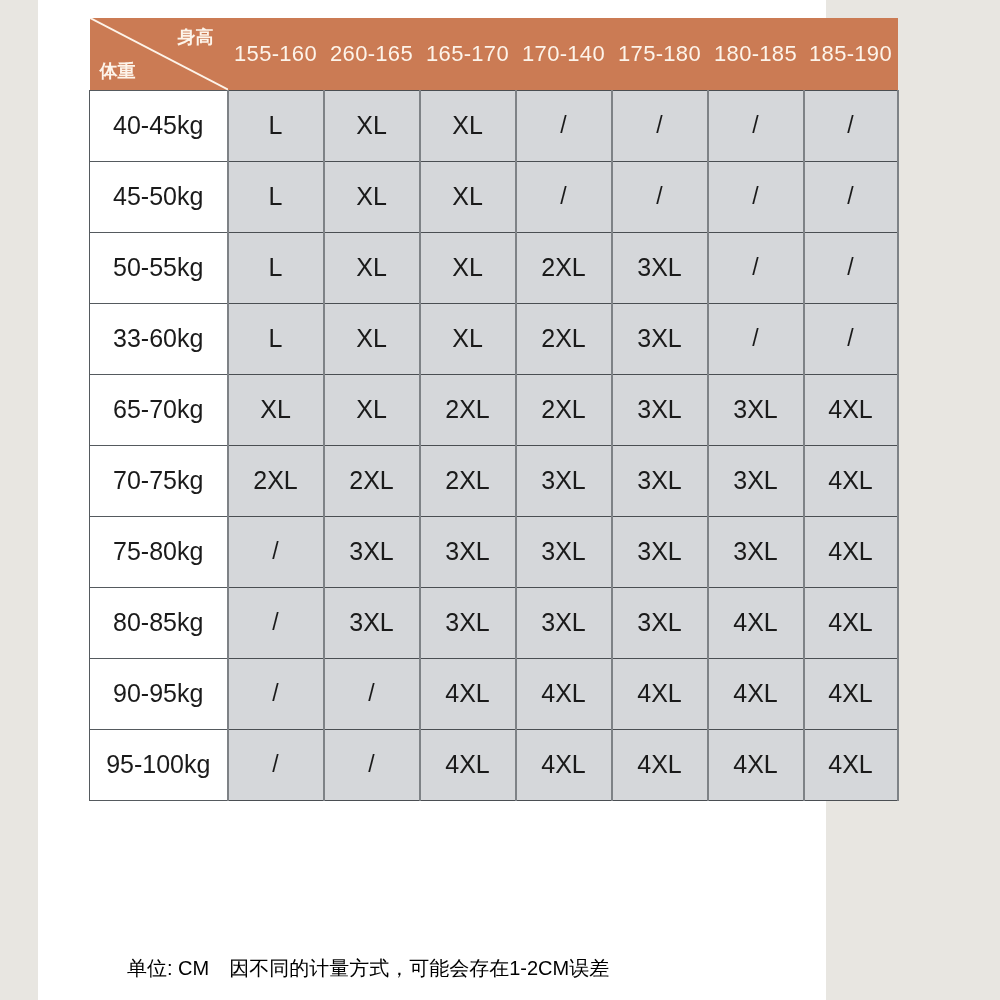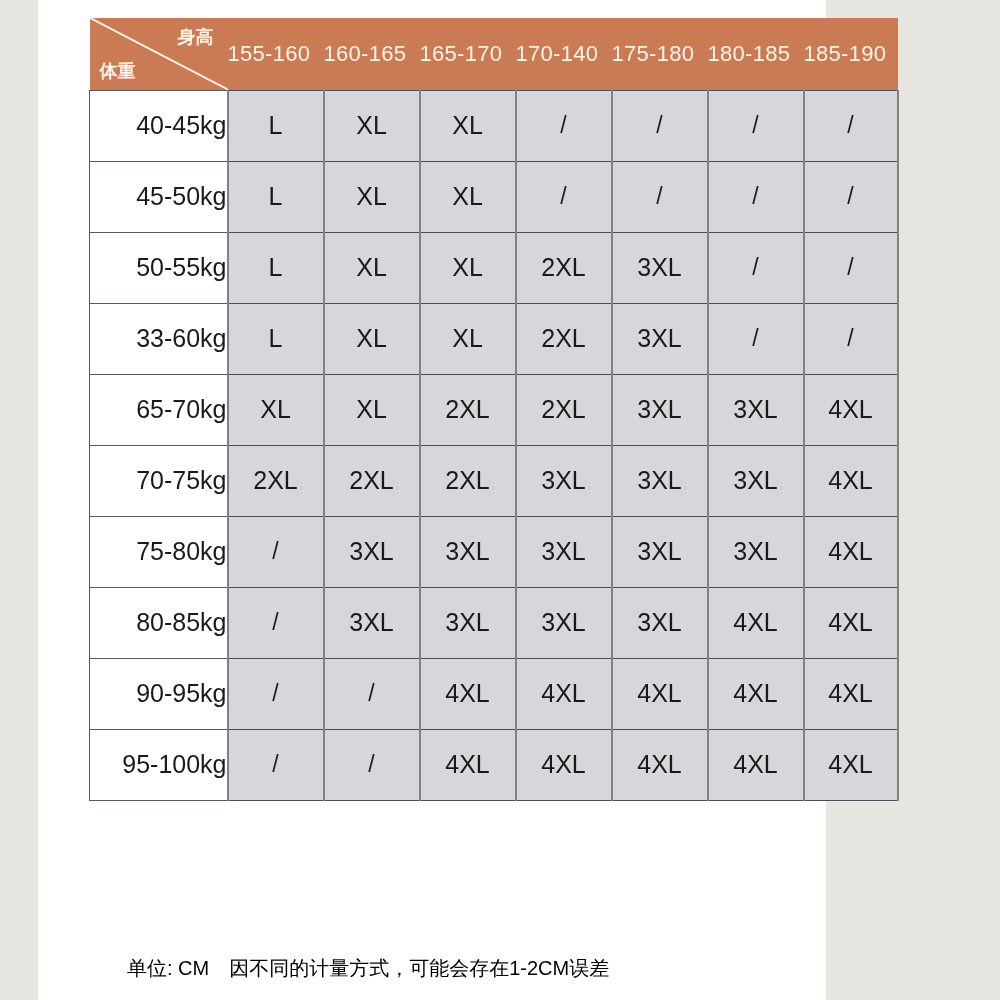--- a/index.html
+++ b/index.html
@@ -46,21 +46,21 @@
     margin: 0;
   }
 
   
   .hdr-row { height: 72px; }
   .hdr-cell {
     background: #cb7b54;
     color: #fdf4ea;
     font-size: 22px;
     font-weight: 400;
-    text-align: left;
+    text-align: center;
     vertical-align: middle;
     letter-spacing: 0.3px;
     white-space: nowrap;
   }
   .corner-cell {
     position: relative;
     background: #cb7b54;
     width: 138px;
     padding: 0;
     overflow: hidden;
@@ -83,21 +83,21 @@
   .corner-lbl.weight-lbl { left: 10px;  bottom: 7px; }
 
   
   .data-row { height: 71px; }
 
   .rowhead {
     background: #ffffff;
     border: 1px solid #555a5e;
     color: #1a1a1a;
     font-size: 25px;
-    text-align: right;
+    text-align: center;
     vertical-align: middle;
     white-space: nowrap;
     width: 138px;
   }
   .cell {
     background: #d5d7da;
     border-left: 2px solid #7e8286;
     border-right: 2px solid #7e8286;
     border-top: 1px solid #4a4e52;
     border-bottom: 1px solid #4a4e52;
@@ -141,21 +141,21 @@
         <thead>
           <tr class="hdr-row">
             <th class="corner-cell">
               <svg class="diag" viewBox="0 0 138 72" preserveAspectRatio="none">
                 <line x1="0" y1="0" x2="138" y2="72" stroke="#fdf4ea" stroke-width="2"></line>
               </svg>
               <span class="corner-lbl height-lbl">身高</span>
               <span class="corner-lbl weight-lbl">体重</span>
             </th>
             <th class="hdr-cell">155-160</th>
-            <th class="hdr-cell">160-165</th>
+            <th class="hdr-cell">260-165</th>
             <th class="hdr-cell">165-170</th>
             <th class="hdr-cell">170-140</th>
             <th class="hdr-cell">175-180</th>
             <th class="hdr-cell">180-185</th>
             <th class="hdr-cell">185-190</th>
           </tr>
         </thead>
         <tbody>
 
           <tr class="data-row">

